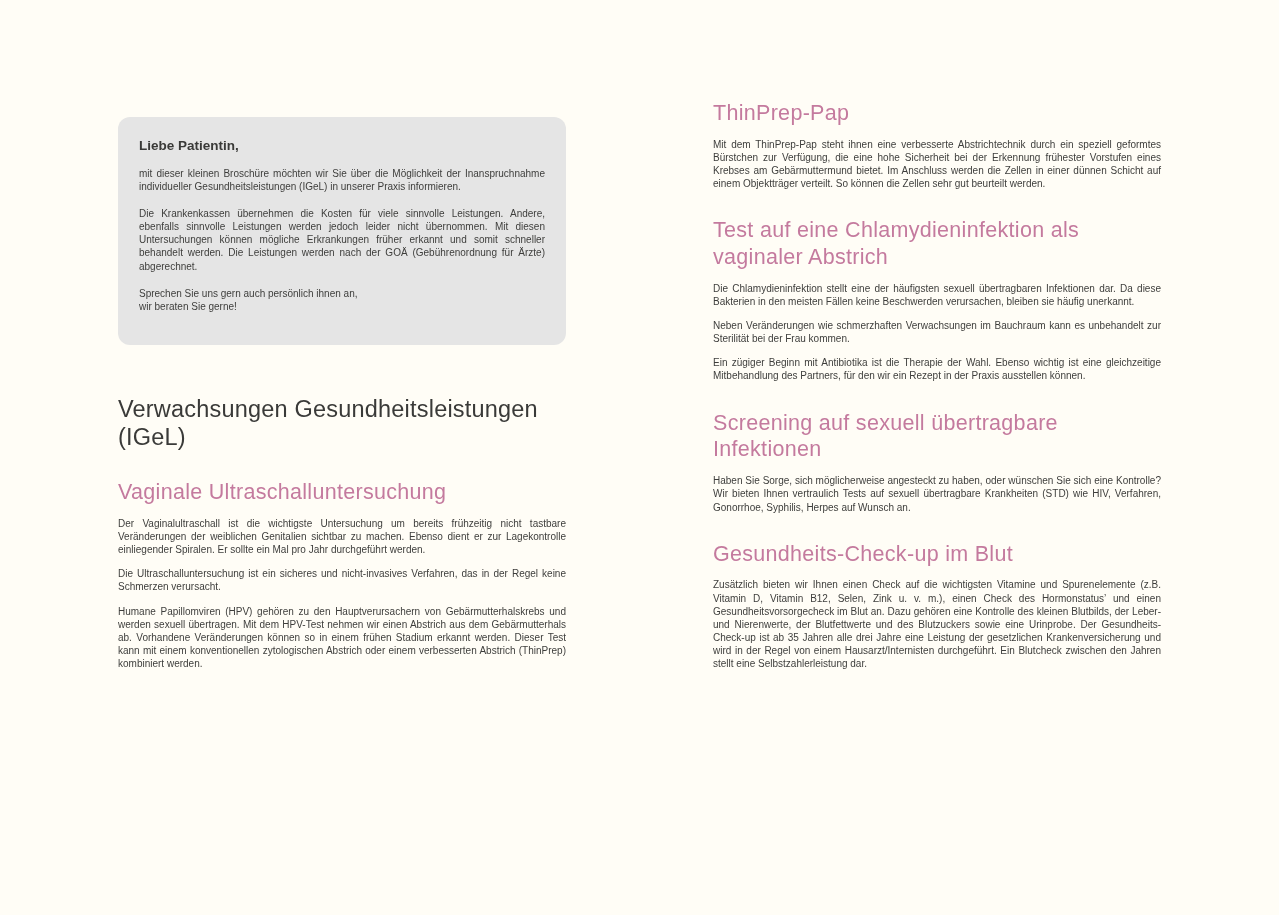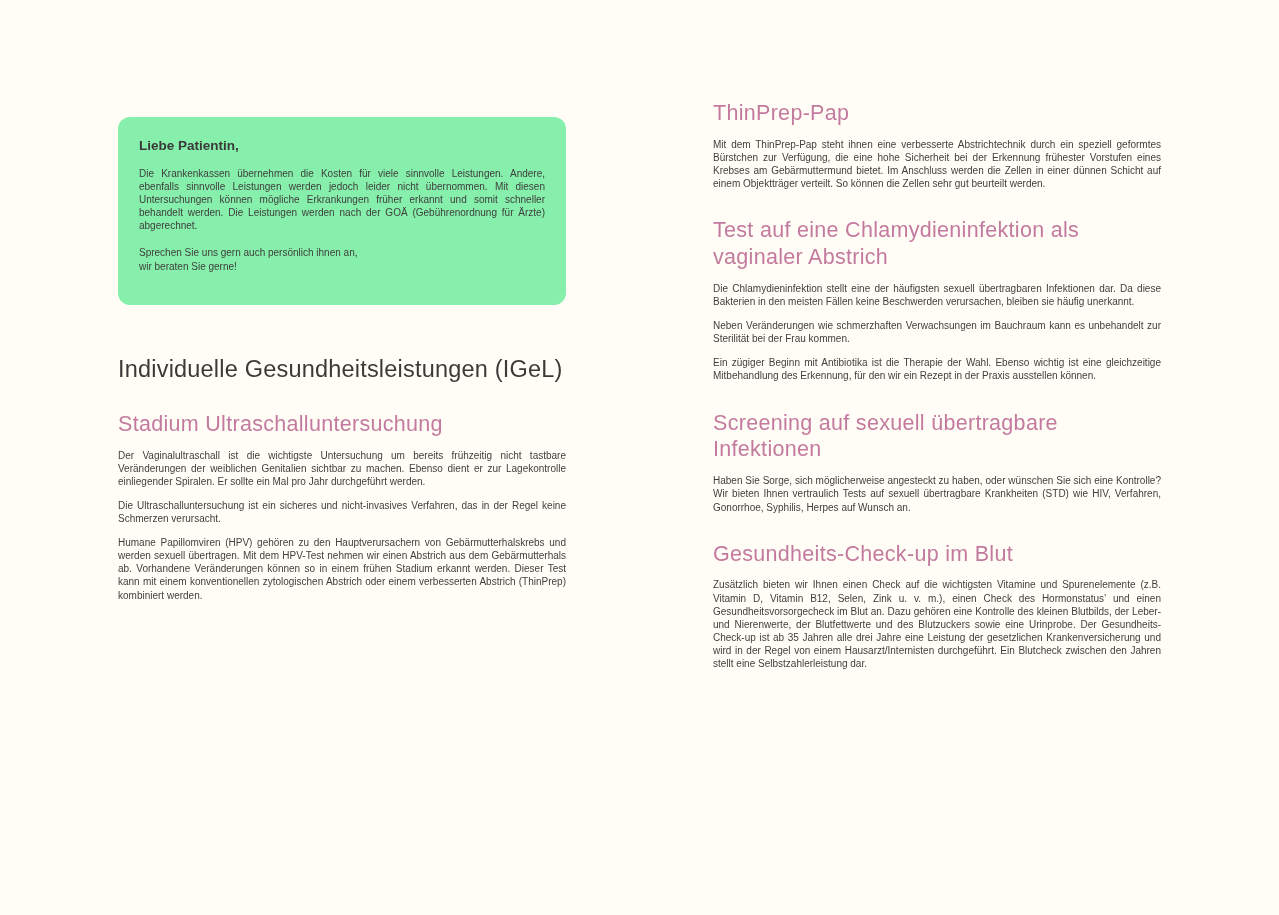--- a/index.html
+++ b/index.html
@@ -17,21 +17,21 @@
   }
   .col {
     position: absolute;
     width: 448px;
   }
   .col-left  { left: 118px; top: 117px; }
   .col-right { left: 713px; top: 100px; }
 
   
   .intro-box {
-    background: #86efac;
+    background: #e5e5e5;
     border-radius: 12px;
     padding: 21px 21px 32px 21px;
     box-sizing: border-box;
   }
   .intro-box .salutation {
     font-size: 13.5px;
     font-weight: 700;
     color: #3a3a38;
     margin: 0;
   }
@@ -72,29 +72,30 @@
   .col-right section h2.section-heading { margin-top: 27px; }
   .col-right section:first-child h2.section-heading { margin-top: 0; }
 </style>
 </head>
 <body>
 
 <div class="col col-left">
 
   <div class="intro-box">
     <p class="salutation">Liebe Patientin,</p>
+    <p class="body">mit dieser kleinen Broschüre möchten wir Sie über die Möglichkeit der Inanspruchnahme individueller Gesundheitsleistungen (IGeL) in unserer Praxis informieren.</p>
     <p class="body">Die Krankenkassen übernehmen die Kosten für viele sinnvolle Leistungen. Andere, ebenfalls sinnvolle Leistungen werden jedoch leider nicht übernommen. Mit diesen Untersuchungen können mögliche Erkrankungen früher erkannt und somit schneller behandelt werden. Die Leistungen werden nach der GOÄ (Gebührenordnung für Ärzte) abgerechnet.</p>
     <p class="body">Sprechen Sie uns gern auch persönlich ihnen an,
 wir beraten Sie gerne!</p>
   </div>
 
-  <h1 class="page-title">Individuelle Gesundheitsleistungen (IGeL)</h1>
+  <h1 class="page-title">Verwachsungen Gesundheitsleistungen (IGeL)</h1>
 
   <section class="vaginal-ultrasound">
-    <h2 class="section-heading">Stadium Ultraschalluntersuchung</h2>
+    <h2 class="section-heading">Vaginale Ultraschalluntersuchung</h2>
     <p class="body">Der Vaginalultraschall ist die wichtigste Untersuchung um bereits frühzeitig nicht tastbare Veränderungen der weiblichen Genitalien sichtbar zu machen. Ebenso dient er zur Lagekontrolle einliegender Spiralen. Er sollte ein Mal pro Jahr durchgeführt werden.</p>
     <p class="body">Die Ultraschalluntersuchung ist ein sicheres und nicht-invasives Verfahren, das in der Regel keine Schmerzen verursacht.</p>
   </section>
 
   <section class="hpv">
     <p class="body">Humane Papillomviren (HPV) gehören zu den Hauptverursachern von Gebärmutterhalskrebs und werden sexuell übertragen. Mit dem HPV-Test nehmen wir einen Abstrich aus dem Gebärmutterhals ab. Vorhandene Veränderungen können so in einem frühen Stadium erkannt werden. Dieser Test kann mit einem konventionellen zytologischen Abstrich oder einem verbesserten Abstrich (ThinPrep) kombiniert werden.</p>
   </section>
 
 </div>
 
@@ -103,21 +104,21 @@
   <section>
     <h2 class="section-heading">ThinPrep-Pap</h2>
     <p class="body">Mit dem ThinPrep-Pap steht ihnen eine verbesserte Abstrichtechnik durch ein speziell geformtes Bürstchen zur Verfügung, die eine hohe Sicherheit bei der Erkennung frühester Vorstufen eines Krebses am Gebärmuttermund bietet. Im Anschluss werden die Zellen in einer dünnen Schicht auf einem Objektträger verteilt. So können die Zellen sehr gut beurteilt werden.</p>
   </section>
 
   <section>
     <h2 class="section-heading">Test auf eine Chlamydieninfektion als
 vaginaler Abstrich</h2>
     <p class="body">Die Chlamydieninfektion stellt eine der häufigsten sexuell übertragbaren Infektionen dar. Da diese Bakterien in den meisten Fällen keine Beschwerden verursachen, bleiben sie häufig unerkannt.</p>
     <p class="body">Neben Veränderungen wie schmerzhaften Verwachsungen im Bauchraum kann es unbehandelt zur Sterilität bei der Frau kommen.</p>
-    <p class="body">Ein zügiger Beginn mit Antibiotika ist die Therapie der Wahl. Ebenso wichtig ist eine gleichzeitige Mitbehandlung des Erkennung, für den wir ein Rezept in der Praxis ausstellen können.</p>
+    <p class="body">Ein zügiger Beginn mit Antibiotika ist die Therapie der Wahl. Ebenso wichtig ist eine gleichzeitige Mitbehandlung des Partners, für den wir ein Rezept in der Praxis ausstellen können.</p>
   </section>
 
   <section>
     <h2 class="section-heading">Screening auf sexuell übertragbare Infektionen</h2>
     <p class="body">Haben Sie Sorge, sich möglicherweise angesteckt zu haben, oder wünschen Sie sich eine Kontrolle? Wir bieten Ihnen vertraulich Tests auf sexuell übertragbare Krankheiten (STD) wie HIV, Verfahren, Gonorrhoe, Syphilis, Herpes auf Wunsch an.</p>
   </section>
 
   <section>
     <h2 class="section-heading">Gesundheits-Check-up im Blut</h2>
     <p class="body">Zusätzlich bieten wir Ihnen einen Check auf die wichtigsten Vitamine und Spurenelemente (z.B. Vitamin D, Vitamin B12, Selen, Zink u. v. m.), einen Check des Hormonstatus’ und einen Gesundheitsvorsorgecheck im Blut an. Dazu gehören eine Kontrolle des kleinen Blutbilds, der Leber- und Nierenwerte, der Blutfettwerte und des Blutzuckers sowie eine Urinprobe. Der Gesundheits-Check-up ist ab 35 Jahren alle drei Jahre eine Leistung der gesetzlichen Krankenversicherung und wird in der Regel von einem Hausarzt/Internisten durchgeführt. Ein Blutcheck zwischen den Jahren stellt eine Selbstzahlerleistung dar.</p>

